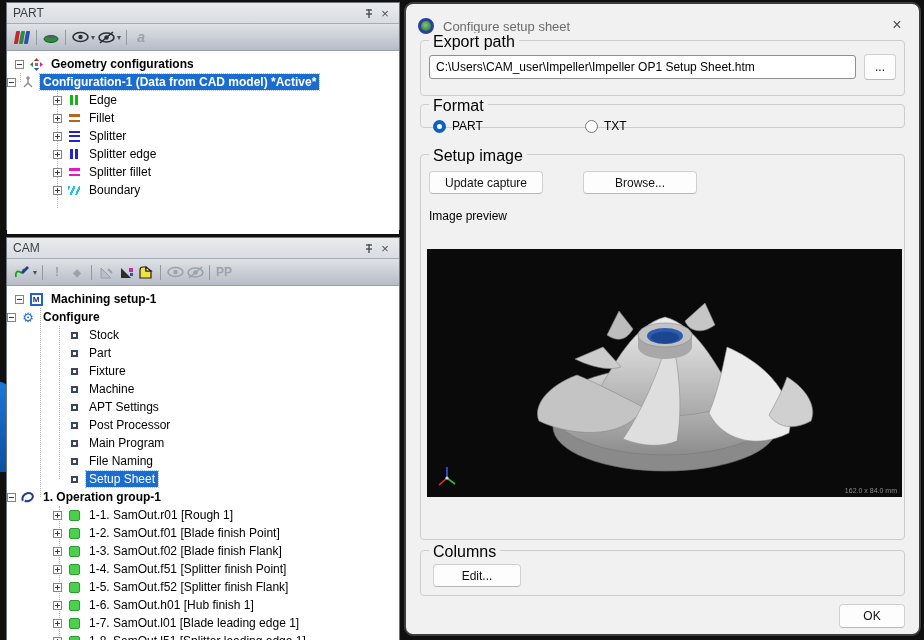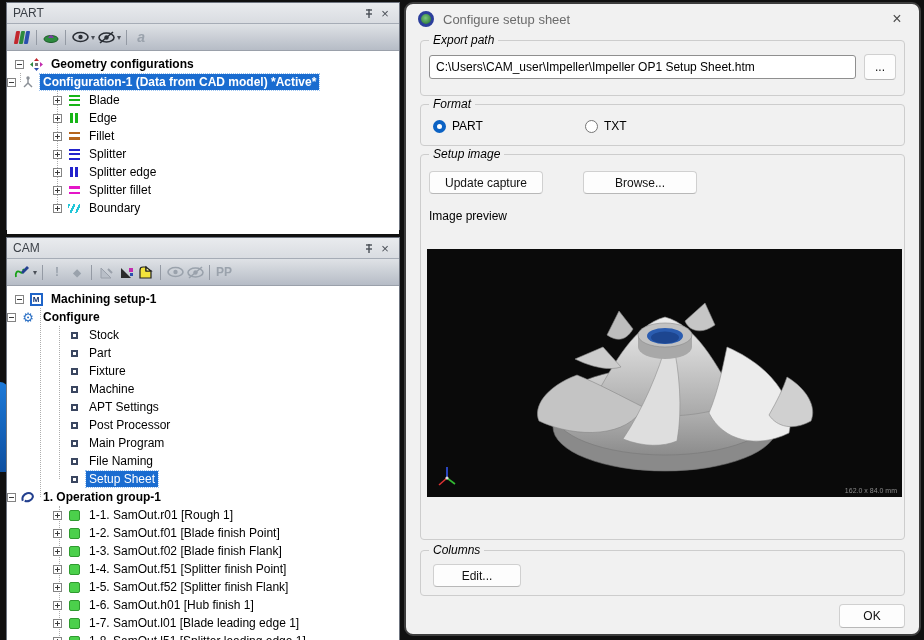--- a/index.html
+++ b/index.html
@@ -43,28 +43,28 @@
   .msetup{width:13px;height:13px;border:2px solid #1f64c8;background:#fff;font-size:8px;font-weight:bold;color:#13316e;
           display:flex;align-items:center;justify-content:center;box-sizing:border-box;}
   .guide{position:absolute;width:0;border-left:1px dotted #aeaeae;}
   .L0{padding-left:8px;}.L1{}.L2{padding-left:46px;}
   
   .blue-frag{position:absolute;left:0;top:382px;width:8px;height:90px;background:linear-gradient(#1c79d8,#0d4fa0);
              border-top-right-radius:9px;}
   
   .dialog{position:absolute;left:404px;top:2px;width:517px;height:634px;background:#f1f1f1;border:2px solid #3d3d3d;
           border-radius:9px;box-sizing:border-box;font-size:12px;color:#000;}
-  .dlg-title{height:30px;display:flex;align-items:center;padding:0 12px;color:#6b6b6b;font-size:13px;}
+  .dlg-title{height:30px;display:flex;align-items:flex-end;padding:0 12px;color:#6b6b6b;font-size:13px;}
   .dlg-icon{width:16px;height:16px;border-radius:50%;border:3px solid #2c3f9c;box-sizing:border-box;
             background:radial-gradient(circle at 45% 40%,#7cc77e,#1d6b2a);margin-right:9px;flex:none;}
   .dlg-close{margin-left:auto;font-size:16px;color:#4c4c4c;width:20px;text-align:center;}
   .group{position:absolute;left:14px;right:14px;border:1px solid #cdcdcd;border-radius:4px;box-sizing:border-box;}
-  .group>.glabel{position:absolute;top:-8px;left:8px;background:#f1f1f1;padding:0 4px;font-size:12px;color:#000;font-style:italic;}
+  .group>.glabel{position:absolute;top:-8px;left:8px;background:#f1f1f1;padding:0 4px;font-size:16px;color:#000;}
   .g-export{top:36px;height:56px;}
-  .g-format{top:100px;height:42px;}
+  .g-format{top:100px;height:24px;}
   .g-setup{top:150px;height:386px;}
   .g-columns{top:546px;height:46px;}
   .path-row{display:flex;gap:8px;padding:13px 8px 0 8px;align-items:center;}
   .txtinput{flex:1;height:24px;border:1px solid #8f8f8f;border-radius:3px;padding:0 6px;font-size:12px;
             font-family:"Liberation Sans",sans-serif;background:#fff;color:#000;box-sizing:border-box;}
   .btn{background:#fdfdfd;border:1px solid #d0d0d0;border-bottom-color:#b8b8b8;border-radius:4px;font-size:12px;
        color:#111;font-family:"Liberation Sans",sans-serif;display:flex;align-items:center;justify-content:center;box-sizing:border-box;}
   .dots-btn{width:32px;height:26px;}
   .radio-row{display:flex;padding:14px 12px 0 12px;}
   .radio-item{display:flex;align-items:center;gap:6px;width:152px;}
@@ -158,27 +158,20 @@
           <svg width="12" height="12" viewBox="0 0 12 12">
               <g stroke="#8a8f96" stroke-width="1.4" fill="none">
                 <line x1="6" y1="2" x2="6" y2="7"></line>
                 <line x1="6" y1="7" x2="2" y2="11"></line>
                 <line x1="6" y1="7" x2="10" y2="11"></line>
                 <circle cx="6" cy="2" r="1" fill="#8a8f96"></circle>
               </g>
             </svg>
         </span>
         <span class="lbl b sel">Configuration-1 (Data from CAD model) *Active*</span>
-      </div>
-      <div class="row L2">
-        <span class="exp plus"></span>
-        <span class="ic">
-            <span class="bars3" style="--c:#17b517;"></span>
-          </span>
-        <span class="lbl">Blade</span>
       </div>
       <div class="row L2">
         <span class="exp plus"></span>
         <span class="ic">
             <span class="bars2v" style="--c:#17b517;"></span>
           </span>
         <span class="lbl">Edge</span>
       </div>
       <div class="row L2">
         <span class="exp plus"></span>

